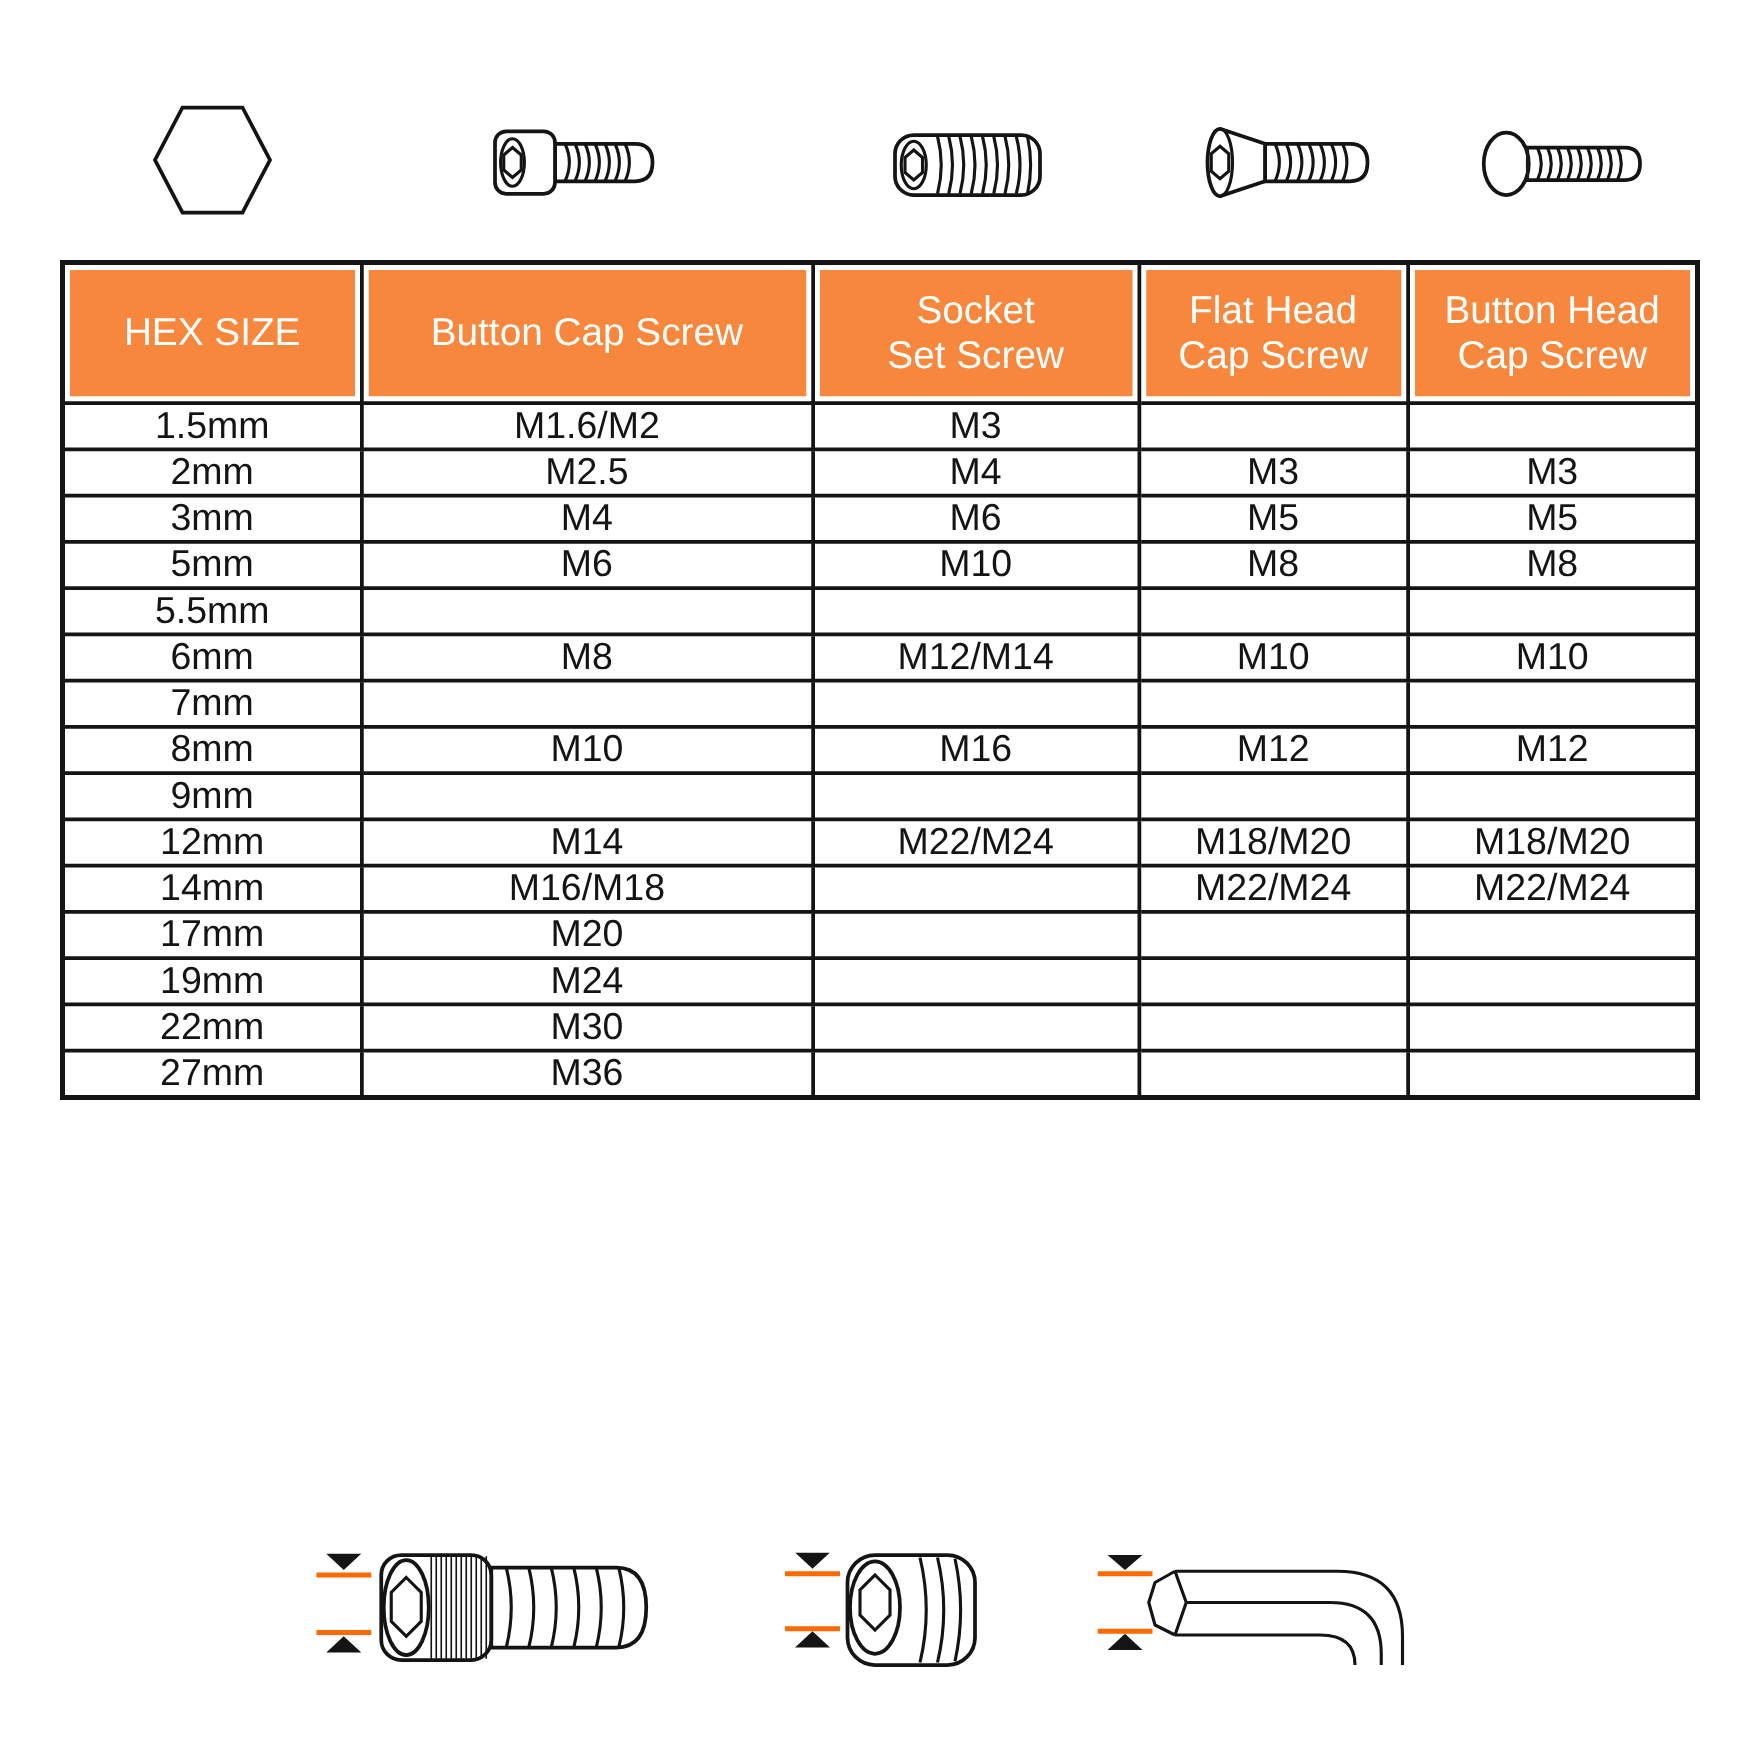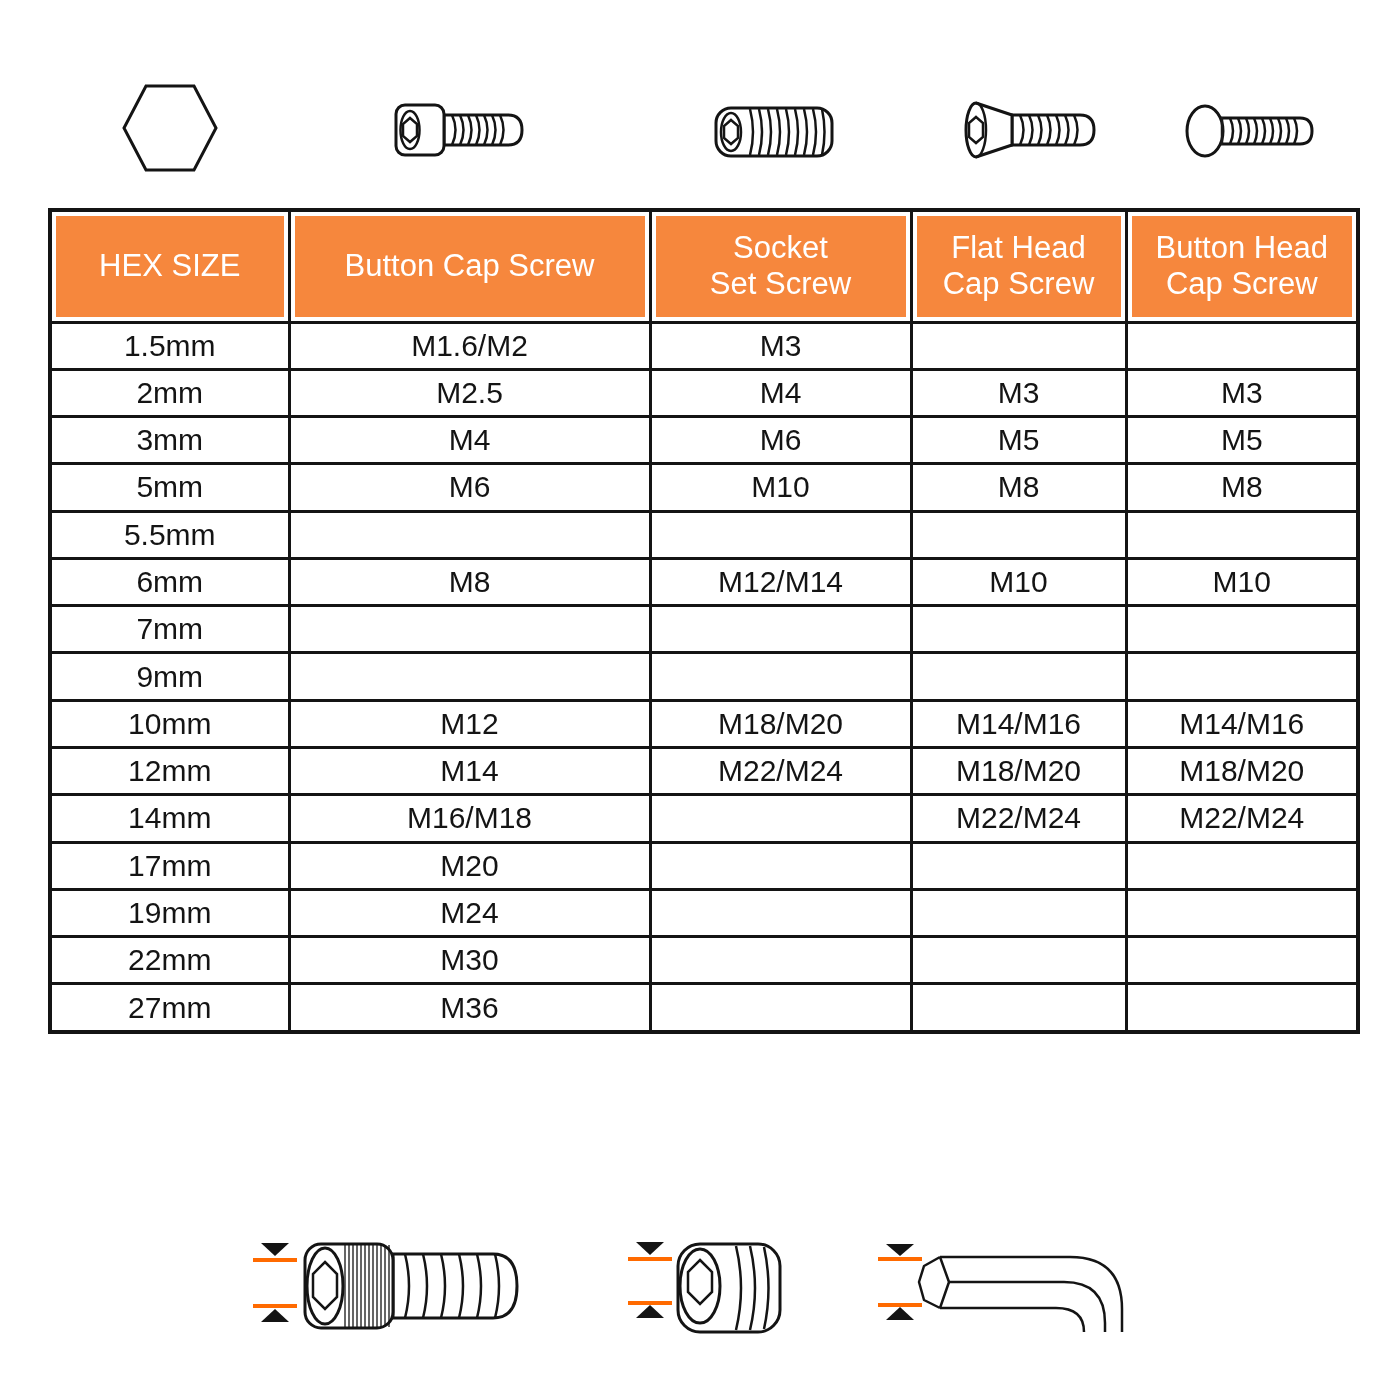--- a/index.html
+++ b/index.html
@@ -19,21 +19,21 @@
   .top-icon{position:absolute;}
   .icon-hex{left:122px;top:84px;width:96px;height:88px;}
   .icon-scs{left:394px;top:103px;width:130px;height:54px;}
   .icon-sss{left:714px;top:106px;width:120px;height:52px;}
   .icon-fhcs{left:962px;top:101px;width:134px;height:58px;}
   .icon-bhcs{left:1184px;top:104px;width:130px;height:54px;}
 
   
   table.spec{
     position:absolute;left:48px;top:208px;
-    width:1308px;height:826px;
+    width:1308px;height:672px;
     border-collapse:collapse;table-layout:fixed;
     border:4px solid var(--ink);
   }
   table.spec th,table.spec td{border:3px solid var(--ink);}
   table.spec thead tr{height:112px;}
   table.spec th{background:#fff;padding:4px;font-weight:normal;}
   table.spec th .hd{
     background:var(--accent);color:#fff;
     width:100%;height:100%;
     display:flex;align-items:center;justify-content:center;
@@ -200,32 +200,32 @@
       <td>M10</td>
     </tr>
         <tr>
       <td>7mm</td>
       <td></td>
       <td></td>
       <td></td>
       <td></td>
     </tr>
         <tr>
+      <td>8mm</td>
+      <td>M10</td>
+      <td>M16</td>
+      <td>M12</td>
+      <td>M12</td>
+    </tr>
+        <tr>
       <td>9mm</td>
       <td></td>
       <td></td>
       <td></td>
       <td></td>
-    </tr>
-        <tr>
-      <td>10mm</td>
-      <td>M12</td>
-      <td>M18/M20</td>
-      <td>M14/M16</td>
-      <td>M14/M16</td>
     </tr>
         <tr>
       <td>12mm</td>
       <td>M14</td>
       <td>M22/M24</td>
       <td>M18/M20</td>
       <td>M18/M20</td>
     </tr>
         <tr>
       <td>14mm</td>

